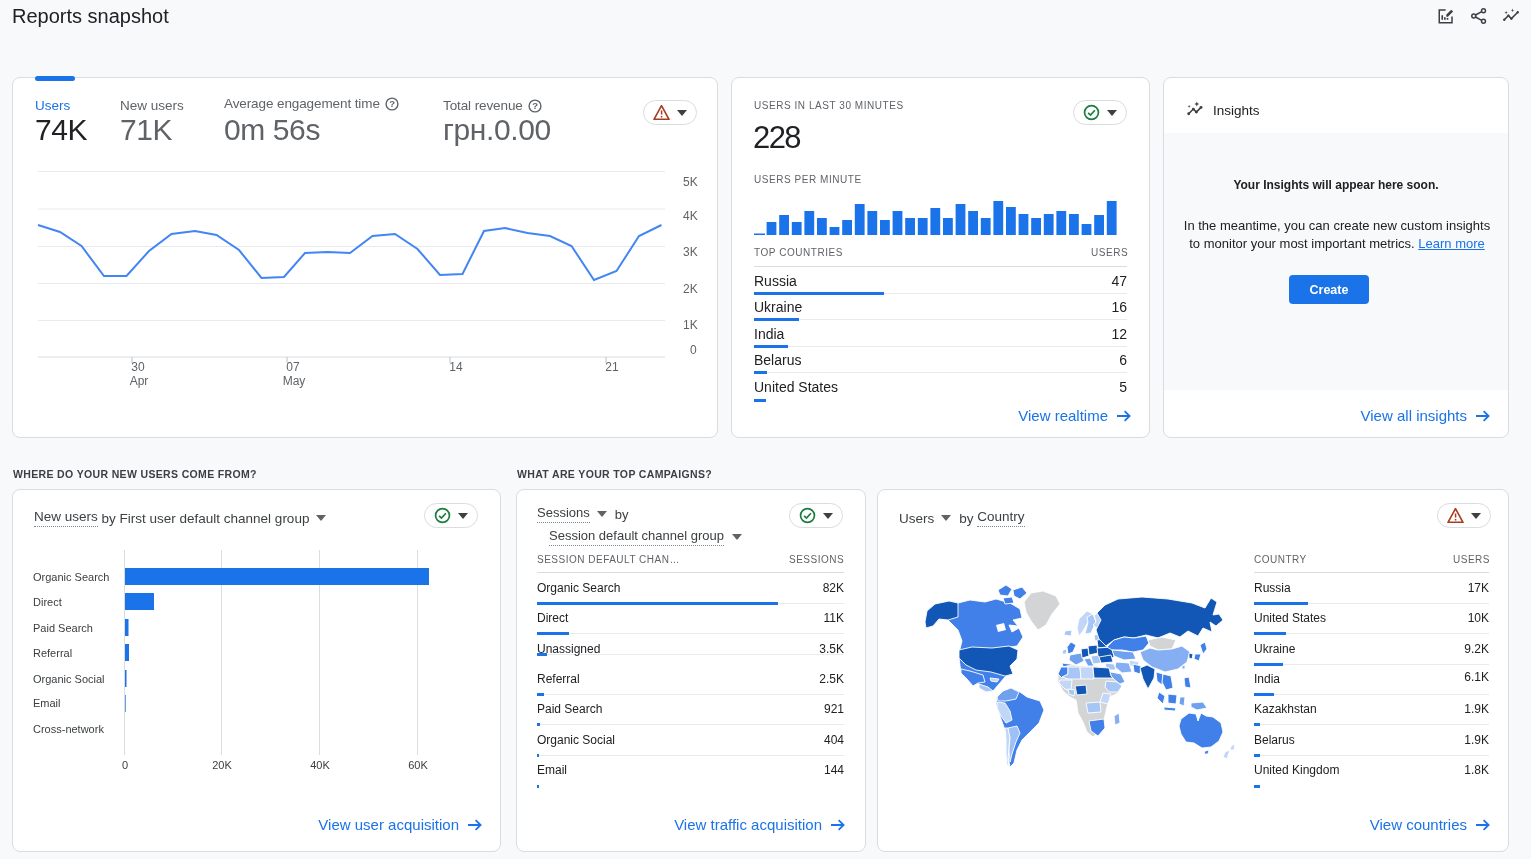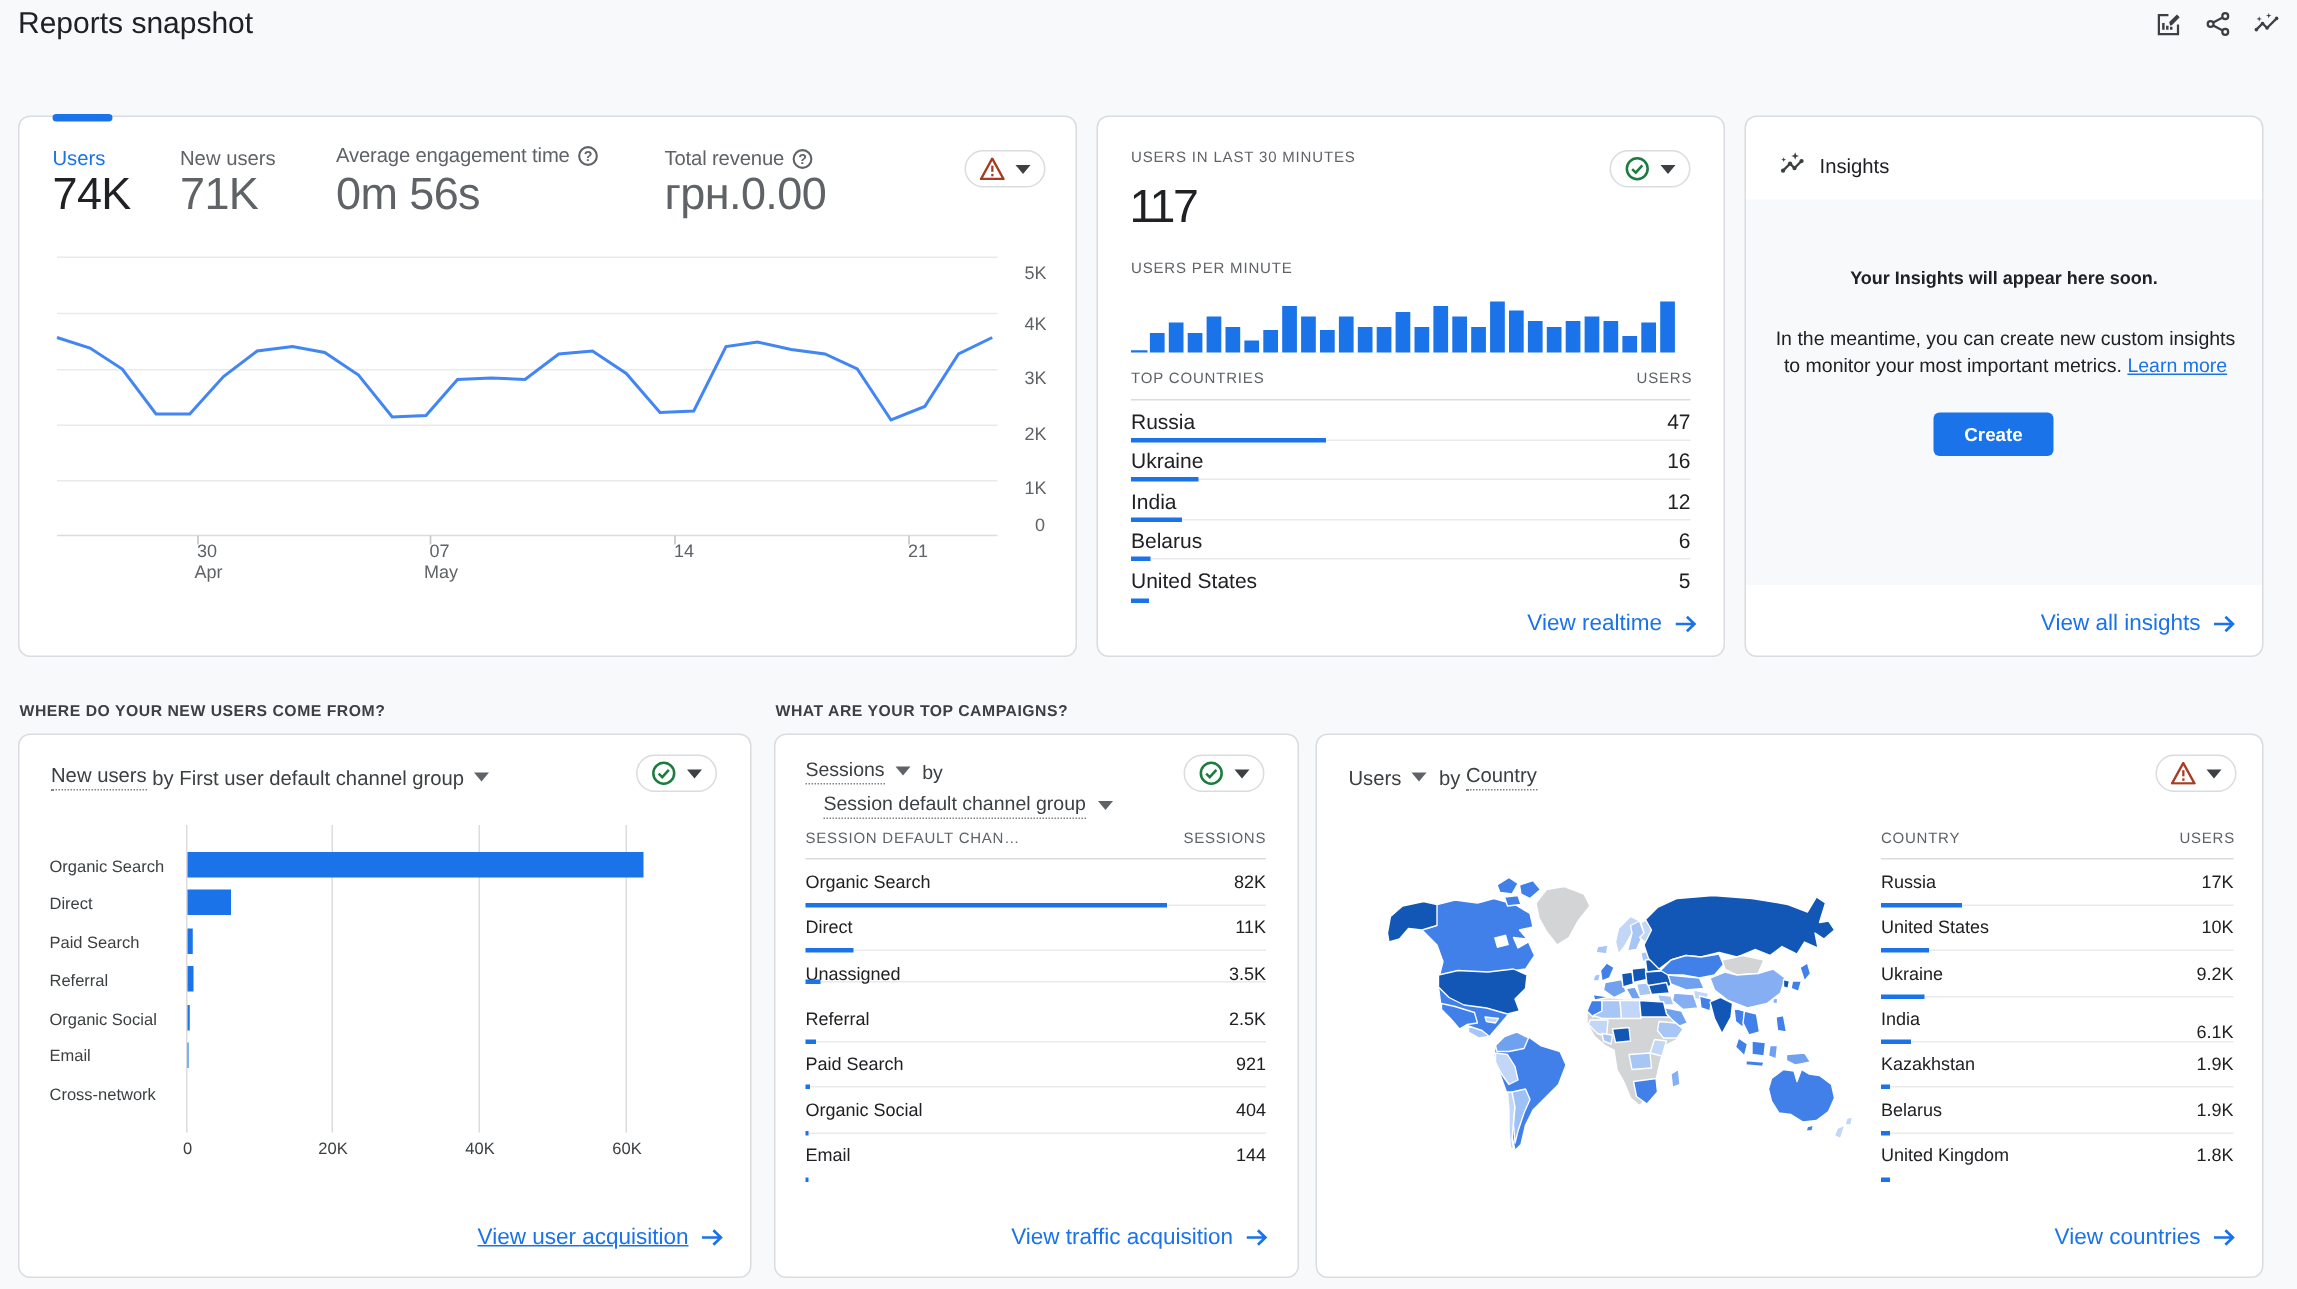--- a/index.html
+++ b/index.html
@@ -96,21 +96,21 @@
     <text x="281" y="294">07</text>
     <text x="282" y="308">May</text>
     <text x="444" y="294">14</text>
     <text x="600" y="294">21</text>
   </g>
   <polyline fill="none" stroke="#4285f4" stroke-width="2" points="26,148 48,155 69.5,169 92,199 114.5,199 137,174 159.5,157 183,154 204.5,158 227,173 249.5,201 272,200 293,176 315.5,175 338,176 360.5,159 383,157 405.5,172 428,198 450.5,197 472,154 493,151 515.5,156 538,159 559.5,169 582,203 604.5,194 627,159 649.5,148"></polyline>
 </svg>
 
 <div class="card" style="left:731px; top:77px; width:419px; height:361px;"></div>
 <div style="position:absolute; left:754px; top:100px; font-size:10px; letter-spacing:0.55px; color:#5f6368;">USERS IN LAST 30 MINUTES</div>
-<div style="position:absolute; left:753px; top:120px; font-size:31px; letter-spacing:-1.6px; color:#202124;">117</div>
+<div style="position:absolute; left:753px; top:120px; font-size:31px; letter-spacing:-1.6px; color:#202124;">228</div>
 <div class="pill" style="left:1073px; top:100px;">
   <svg width="17" height="17" viewBox="0 0 24 24" fill="none">
       <circle cx="12" cy="12" r="9.8" stroke="#1c7c40" stroke-width="2.4"></circle>
       <path d="M7.2 12.4 L10.6 15.6 L16.8 8.8" stroke="#1c7c40" stroke-width="2.4" fill="none"></path>
     </svg>
   <div class="caret"></div>
 </div>
 <div style="position:absolute; left:754px; top:174px; font-size:10px; letter-spacing:0.55px; color:#5f6368;">USERS PER MINUTE</div>
 <svg style="position:absolute; left:754px; top:195px;" width="364" height="41" viewBox="0 0 364 41">
     <rect x="0" y="38.5" width="11" height="1.5" fill="#1a73e8"></rect>
@@ -239,21 +239,21 @@
     <rect x="113" y="181" width="1.5" height="17"></rect>
     <rect x="113" y="206" width="0.7" height="17"></rect>
   </g>
   <g font-size="11" fill="#3c4043" text-anchor="middle">
     <text x="113" y="280">0</text>
     <text x="210" y="280">20K</text>
     <text x="308" y="280">40K</text>
     <text x="406" y="280">60K</text>
   </g>
 </svg>
-<div class="link" style="right:1049px; top:816px;text-decoration:underline;">View user acquisition
+<div class="link" style="right:1049px; top:816px;">View user acquisition
   <svg width="14" height="12" viewBox="0 0 14 12">
       <path d="M0 6 H12.6 M7.6 1.2 L12.6 6 L7.6 10.8" stroke="#1a73e8" stroke-width="1.8" fill="none"></path>
     </svg>
 </div>
 
 <div class="card" style="left:516px; top:489px; width:350px; height:363px;"></div>
 <div style="position:absolute; left:537px; top:505px; font-size:13px; color:#3c4043; display:flex; align-items:center;"><span style="border-bottom:1.5px dotted #80868b; padding-bottom:2px;">Sessions</span><span class="caret" style="margin:0 8px 0 7px; border-top-color:#5f6368;"></span>by</div>
 <div style="position:absolute; left:537px; top:528px; font-size:13px; color:#3c4043; display:flex; align-items:center;margin-left:12px;">
     <span style="border-bottom:1.5px dotted #80868b; padding-bottom:2px;">Session default channel group</span>
     <span class="caret" style="margin-left:8px; border-top-color:#5f6368;"></span>
@@ -421,21 +421,21 @@
     <div style="position:absolute; right:0; top:7px; font-size:12px; color:#202124;">10K</div>
     <div style="position:absolute; left:0; bottom:-2px; width:32px; height:3px; background:#1a73e8;"></div>
   </div>
 <div style="position:absolute; left:1254px; top:635px; width:235px; height:30px; border-bottom:1px solid #e8eaed;">
     <div style="position:absolute; left:0; top:7px; font-size:12px; color:#202124;">Ukraine</div>
     <div style="position:absolute; right:0; top:7px; font-size:12px; color:#202124;">9.2K</div>
     <div style="position:absolute; left:0; bottom:-2px; width:29px; height:3px; background:#1a73e8;"></div>
   </div>
 <div style="position:absolute; left:1254px; top:665px; width:235px; height:30px; border-bottom:1px solid #e8eaed;">
     <div style="position:absolute; left:0; top:7px; font-size:12px; color:#202124;">India</div>
-    <div style="position:absolute; right:0; top:16px; font-size:12px; color:#202124;">6.1K</div>
+    <div style="position:absolute; right:0; top:5px; font-size:12px; color:#202124;">6.1K</div>
     <div style="position:absolute; left:0; bottom:-2px; width:20px; height:3px; background:#1a73e8;"></div>
   </div>
 <div style="position:absolute; left:1254px; top:695px; width:235px; height:30px; border-bottom:1px solid #e8eaed;">
     <div style="position:absolute; left:0; top:7px; font-size:12px; color:#202124;">Kazakhstan</div>
     <div style="position:absolute; right:0; top:7px; font-size:12px; color:#202124;">1.9K</div>
     <div style="position:absolute; left:0; bottom:-2px; width:6px; height:3px; background:#1a73e8;"></div>
   </div>
 <div style="position:absolute; left:1254px; top:726px; width:235px; height:30px; border-bottom:1px solid #e8eaed;">
     <div style="position:absolute; left:0; top:7px; font-size:12px; color:#202124;">Belarus</div>
     <div style="position:absolute; right:0; top:7px; font-size:12px; color:#202124;">1.9K</div>

